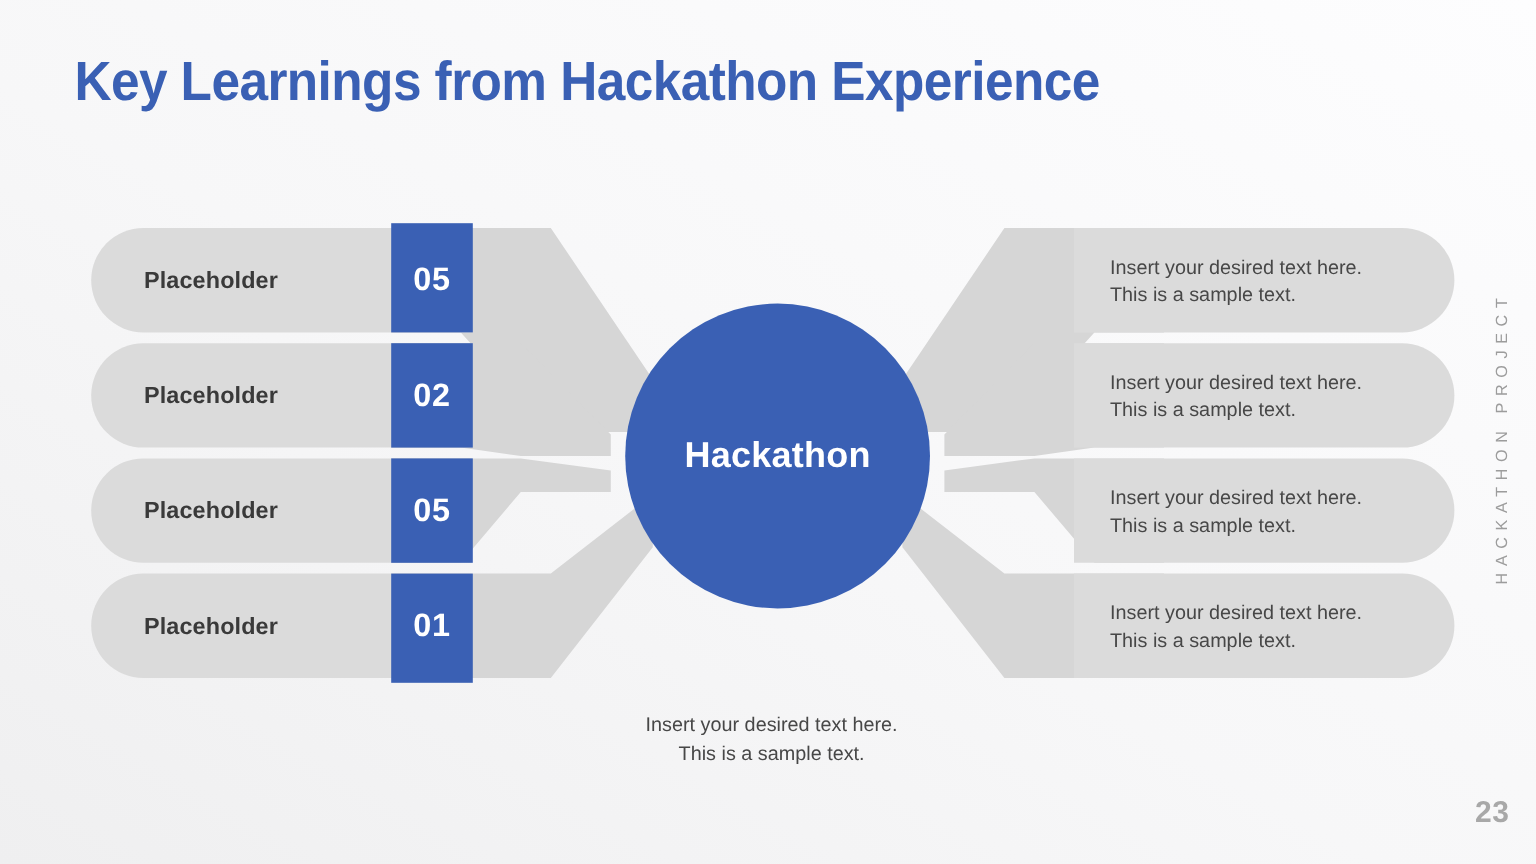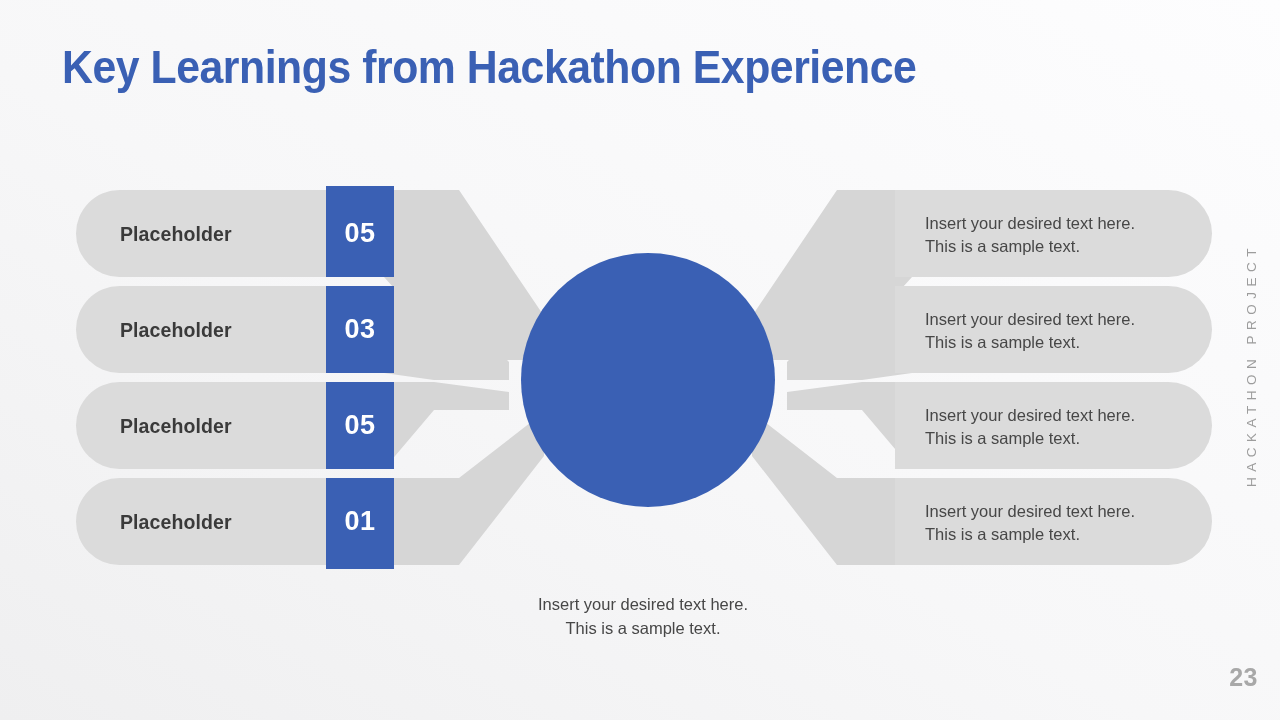--- a/index.html
+++ b/index.html
@@ -159,33 +159,34 @@
 
     <circle cx="644" cy="380" r="127" fill="#3A60B4"></circle>
   </svg>
 
   <div class="lbl" style="left:116px; top:223px;">Placeholder</div>
   <div class="lbl" style="left:116px; top:319px;">Placeholder</div>
   <div class="lbl" style="left:116px; top:415px;">Placeholder</div>
   <div class="lbl" style="left:116px; top:511px;">Placeholder</div>
 
   <div class="num" style="left:322px; top:218px;">05</div>
-  <div class="num" style="left:322px; top:314px;">03</div>
+  <div class="num" style="left:322px; top:314px;">02</div>
   <div class="num" style="left:322px; top:410px;">05</div>
   <div class="num" style="left:322px; top:506px;">01</div>
 
   <div class="rtext" style="left:921px; top:212px;">Insert your desired text here.
 This is a sample text.</div>
   <div class="rtext" style="left:921px; top:308px;">Insert your desired text here.
 This is a sample text.</div>
   <div class="rtext" style="left:921px; top:404px;">Insert your desired text here.
 This is a sample text.</div>
   <div class="rtext" style="left:921px; top:500px;">Insert your desired text here.
 This is a sample text.</div>
 
+  <div class="hub-label" style="left:494px; top:363px;">Hackathon</div>
 </div>
 
 <div class="footer-note">Insert your desired text here.
 This is a sample text.</div>
 
 <div class="side-rail">
   <span>HACKATHON PROJECT</span>
 </div>
 
 <div class="page-num">23</div>

